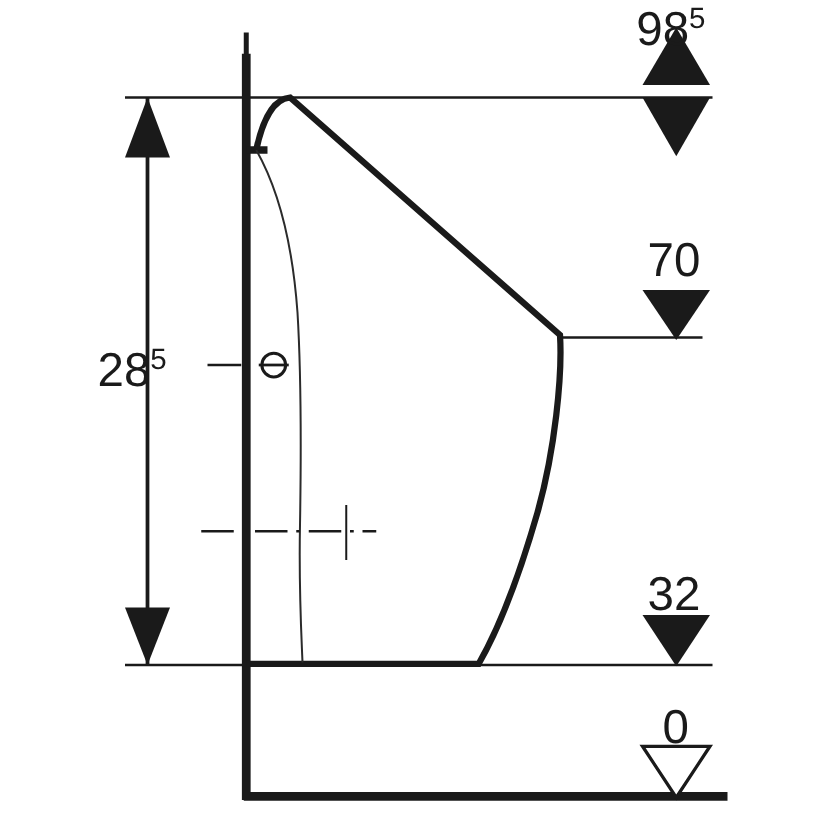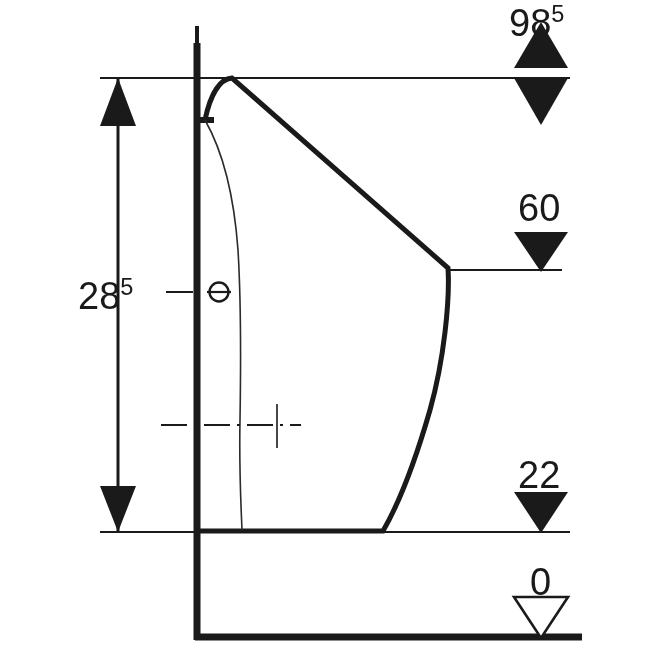--- a/index.html
+++ b/index.html
@@ -131,25 +131,25 @@
     <polygon points="514,492 568,492 541,533" fill="#1a1a1a"></polygon>
 
     <polygon points="514,597 568,597 541,638" fill="#ffffff" stroke="#1a1a1a" stroke-width="2.6"></polygon>
   </svg>
 
   <div class="dim-label" id="label-98">
     <span>98</span><span class="sup">5</span>
   </div>
 
   <div class="dim-label" id="label-70">
-    <span>60</span><span class="sup"></span>
+    <span>70</span><span class="sup"></span>
   </div>
 
   <div class="dim-label" id="label-32">
-    <span>22</span><span class="sup"></span>
+    <span>32</span><span class="sup"></span>
   </div>
 
   <div class="dim-label" id="label-0">
     <span>0</span><span class="sup"></span>
   </div>
 
   <div class="dim-label" id="label-665">
     <span>28</span><span class="sup">5</span>
   </div>
 

